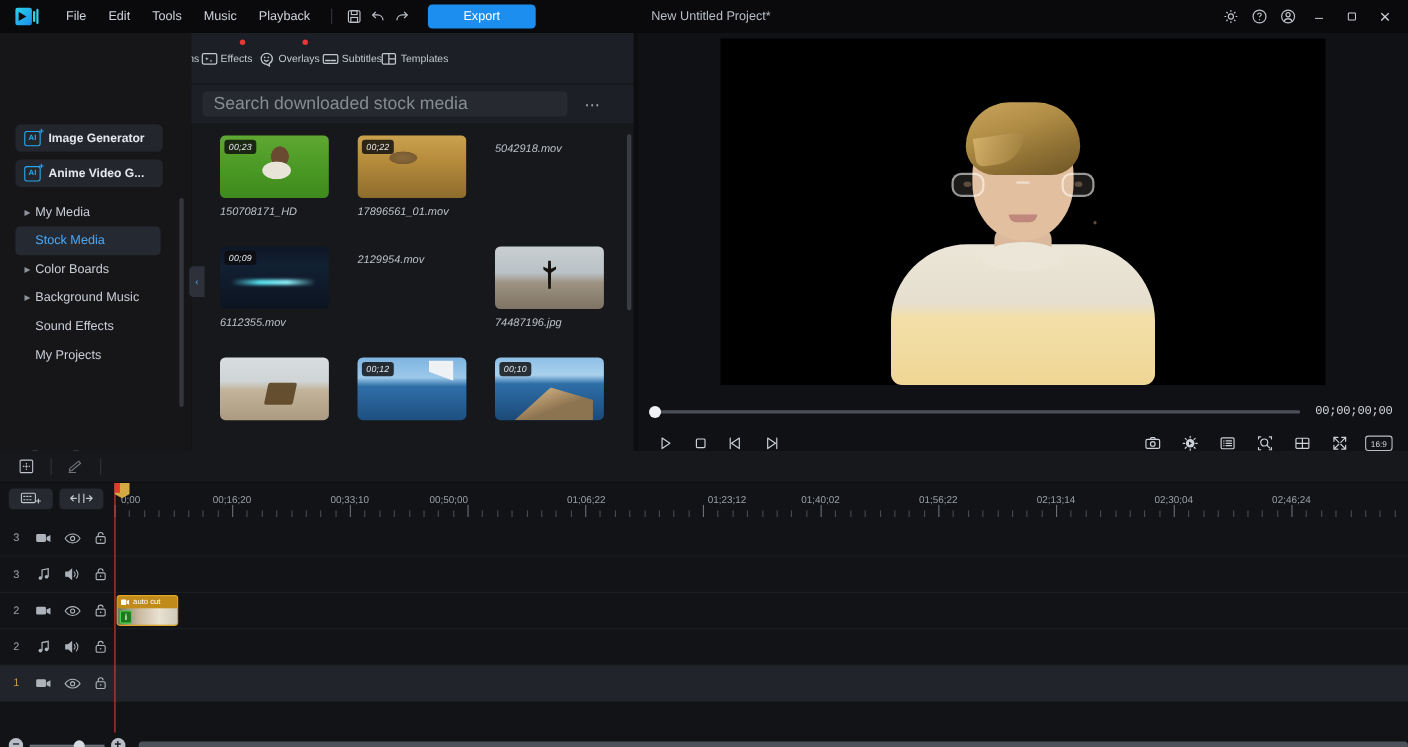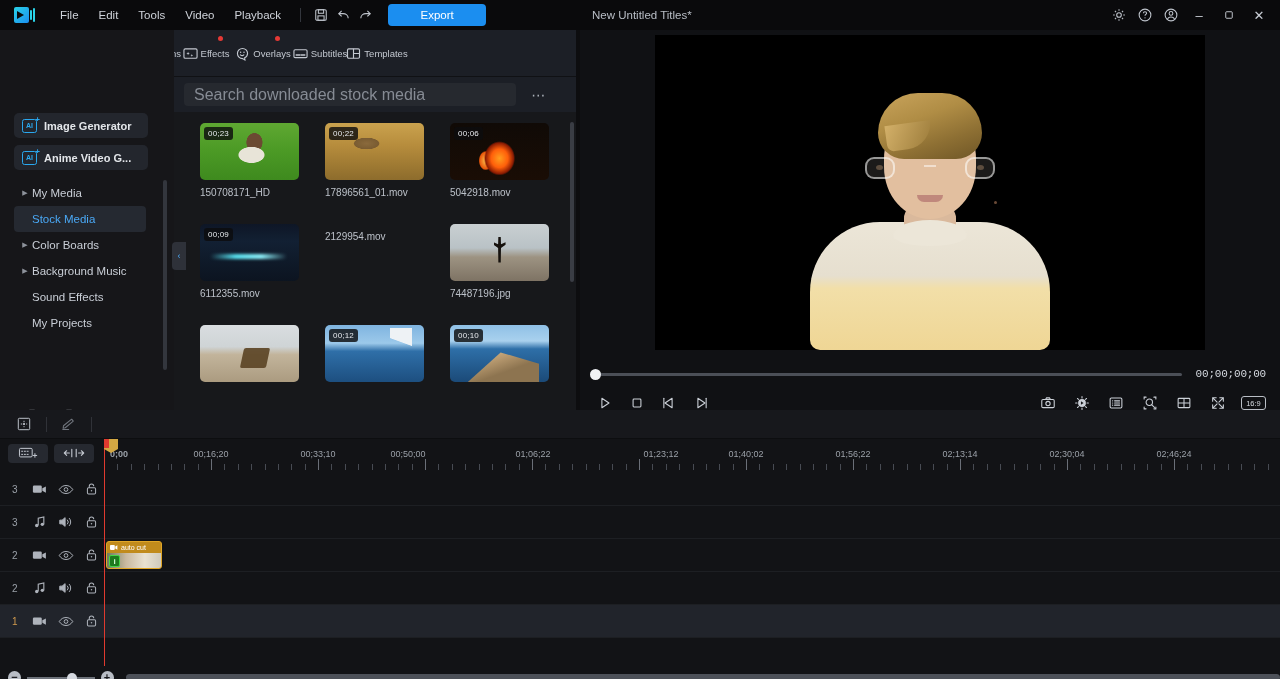--- a/index.html
+++ b/index.html
@@ -152,21 +152,21 @@
   .more-btn {
     margin-left: 10px; width: 26px; height: 22px; display: flex;
     align-items: center; justify-content: center; color: #aab0b8;
     font-size: 14px; letter-spacing: 1.4px; cursor: default; border-radius: 3px;
   }
 
   .grid {
     position: absolute; left: 0; top: 35px; width: 402px; height: 298px;
     padding: 11px 0 0 26px; overflow: hidden;
   }
-  .grid-inner { display: flex; flex-wrap: wrap; gap: 26px 26px; width: 360px; }
+  .grid-inner { display: flex; flex-wrap: wrap; gap: 26px 26px; width: 360px; font-style: italic; }
   .m-item { width: 99px; cursor: default; }
   .m-thumb {
     width: 99px; height: 57px; border-radius: 5px; position: relative;
     overflow: hidden; background: #2a2c30;
   }
   .m-badge {
     position: absolute; left: 4px; top: 4px; height: 13px; padding: 0 4px;
     background: rgba(12,12,14,0.82); border-radius: 3px; color: #e6e9ed;
     font-size: 8px; display: flex; align-items: center; letter-spacing: .2px;
   }
@@ -454,21 +454,21 @@
     <div class="logo">
       <div class="lg-body"></div>
         <div class="lg-tri"></div>
       <div class="lg-bar lg-b1"></div>
         <div class="lg-bar lg-b2"></div>
     </div>
     <div class="menu">
       <div class="menu-item">File</div>
       <div class="menu-item">Edit</div>
       <div class="menu-item">Tools</div>
-      <div class="menu-item">Video</div>
+      <div class="menu-item">Music</div>
       <div class="menu-item">Playback</div>
     </div>
     <div class="tb-sep"></div>
     <div class="tb-icon">
       <svg width="14" height="14" viewBox="0 0 16 16" fill="none" stroke="currentColor" stroke-width="1.2">
         <rect x="2" y="2" width="12" height="12" rx="1.5"></rect>
           <rect x="5" y="2" width="6" height="4"></rect>
           <rect x="4.5" y="9" width="7" height="5"></rect>
       </svg>
     </div>
@@ -479,21 +479,21 @@
       </svg>
     </div>
     <div class="tb-icon">
       <svg width="15" height="15" viewBox="0 0 16 16" fill="none" stroke="currentColor" stroke-width="1.2">
         <path d="M3 11c0-3 2.5-5 5.5-5H13"></path>
           <path d="M10 3l3 3-3 3"></path>
       </svg>
     </div>
     <div class="export-btn">Export</div>
 
-    <div class="project-title">New Untitled Titles*</div>
+    <div class="project-title">New Untitled Project*</div>
 
     <div class="win-right">
       <div class="tb-icon">
         <svg width="16" height="16" viewBox="0 0 18 18" fill="none" stroke="currentColor" stroke-width="1.2">
           <circle cx="9" cy="9" r="2.6"></circle>
           <path d="M9 2.4v1.8M9 13.8v1.8M2.4 9h1.8M13.8 9h1.8M4.4 4.4l1.3 1.3M12.3 12.3l1.3 1.3M13.6 4.4l-1.3 1.3M5.7 12.3l-1.3 1.3"></path>
         </svg>
       </div>
       <div class="tb-icon">
         <svg width="16" height="16" viewBox="0 0 18 18" fill="none" stroke="currentColor" stroke-width="1.2">
@@ -670,23 +670,20 @@
           </div>
           <div class="m-name">150708171_HD</div>
         </div>
         <div class="m-item">
           <div class="m-thumb th-lion">
             <div class="m-badge">00;22</div>
           </div>
           <div class="m-name">17896561_01.mov</div>
         </div>
         <div class="m-item">
-          <div class="m-thumb th-fire">
-            <div class="m-badge">00;06</div>
-          </div>
           <div class="m-name">5042918.mov</div>
         </div>
         <div class="m-item">
           <div class="m-thumb th-city">
             <div class="m-badge">00;09</div>
           </div>
           <div class="m-name">6112355.mov</div>
         </div>
         <div class="m-item">
           <div class="m-name">2129954.mov</div>
@@ -841,21 +838,21 @@
       </div>
       <div class="tl-chip">
         <svg width="22" height="12" viewBox="0 0 24 13" fill="none" stroke="currentColor" stroke-width="1.2">
           <path d="M2 6.5h5M4 4l-2.6 2.5L4 9M22 6.5h-5M20 4l2.6 2.5L20 9" stroke-linecap="round" stroke-linejoin="round"></path>
           <path d="M9.6 2.4v8.2M14.4 2.4v8.2" stroke-linecap="round"></path>
         </svg>
       </div>
     </div>
 
     <div class="ruler">
-      <div class="rl-label" style="left:6px; transform:none;font-weight:bold;">0;00</div>
+      <div class="rl-label" style="left:6px; transform:none;">0;00</div>
       <div class="rl-label" style="left:107px;">00;16;20</div>
       <div class="rl-label" style="left:214px;">00;33;10</div>
       <div class="rl-label" style="left:304px;">00;50;00</div>
       <div class="rl-label" style="left:429px;">01;06;22</div>
       <div class="rl-label" style="left:535px;padding-left:44px;">01;23;12</div>
       <div class="rl-label" style="left:642px;">01;40;02</div>
       <div class="rl-label" style="left:749px;">01;56;22</div>
       <div class="rl-label" style="left:856px;">02;13;14</div>
       <div class="rl-label" style="left:963px;">02;30;04</div>
       <div class="rl-label" style="left:1070px;">02;46;24</div>

